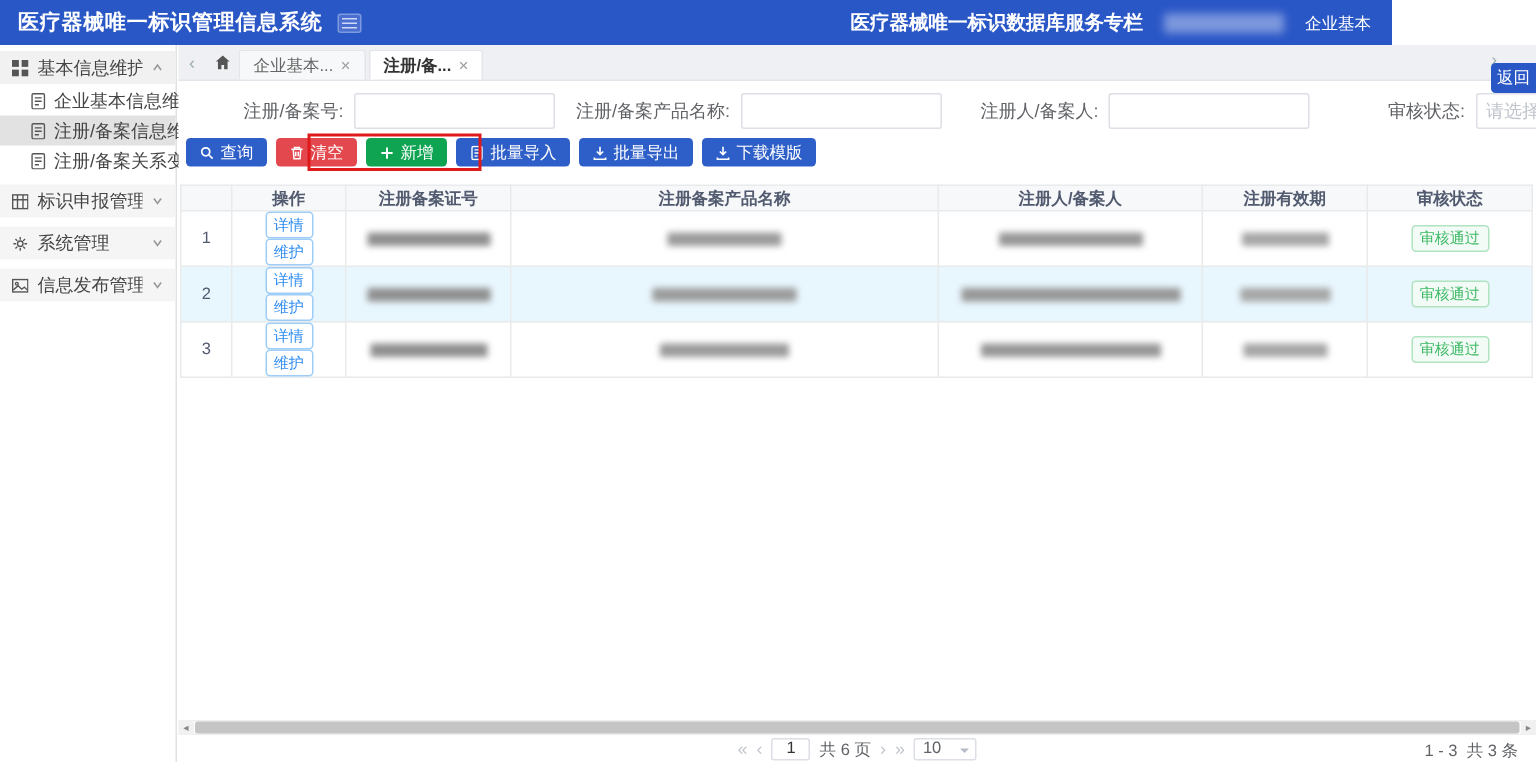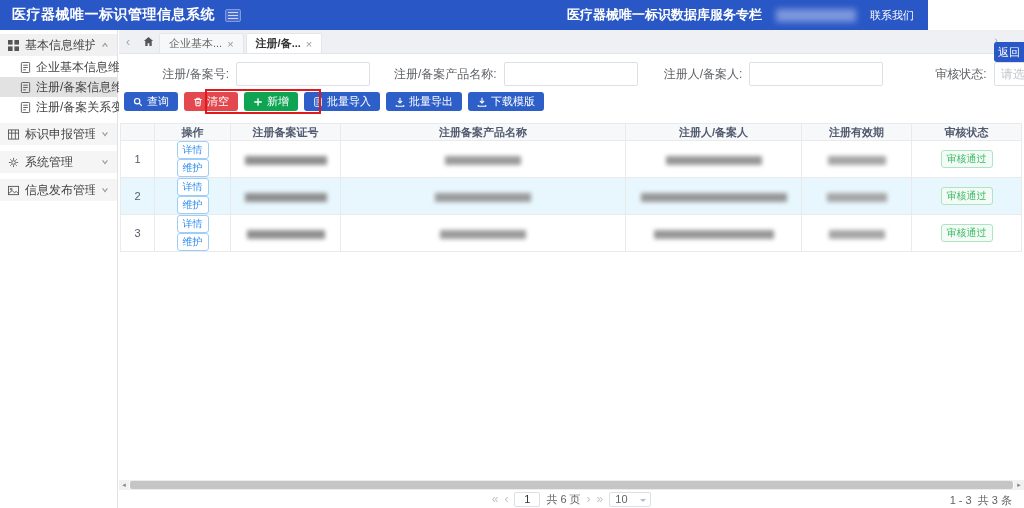--- a/index.html
+++ b/index.html
@@ -119,21 +119,21 @@
 <div class="app-header">
   <div class="app-title">医疗器械唯一标识管理信息系统</div>
   <div class="hdr-toggle">
       <i></i>
       <i></i>
       <i></i>
     </div>
   <div class="hdr-right">
     <div class="service-title">医疗器械唯一标识数据库服务专栏</div>
     <span class="redact hdr-redact"></span>
-    <div class="contact">联系我们</div>
+    <div class="contact">企业基本</div>
   </div>
 </div>
 
 <div class="sidebar">
   <div class="sb-group-header">
     <svg class="sb-ico" viewBox="0 0 12 12" fill="currentColor">
         <rect x="0" y="0" width="5" height="5"></rect>
         <rect x="7" y="0" width="5" height="5"></rect>
         <rect x="0" y="7" width="5" height="5"></rect>
         <rect x="7" y="7" width="5" height="5"></rect>
@@ -217,21 +217,21 @@
     <span class="tab-nav-right">›</span>
   </div>
 
   <button class="return-btn">返回</button>
 
   <div class="search-row">
     <div class="sf" style="margin-left:38px;">
       <label style="width:72px;">注册/备案号:</label>
       <input type="text" style="">
     </div>
-    <div class="sf" style="margin-left:24px;justify-content:flex-end;">
+    <div class="sf" style="margin-left:14px;justify-content:flex-end;">
       <label>注册/备案产品名称:</label>
       <input type="text" style="">
     </div>
     <div class="sf" style="margin-left:26px;">
       <label>注册人/备案人:</label>
       <input type="text" style="">
     </div>
     <div class="sf" style="margin-left:52px;">
       <label>审核状态:</label>
       <div class="fake-select">

